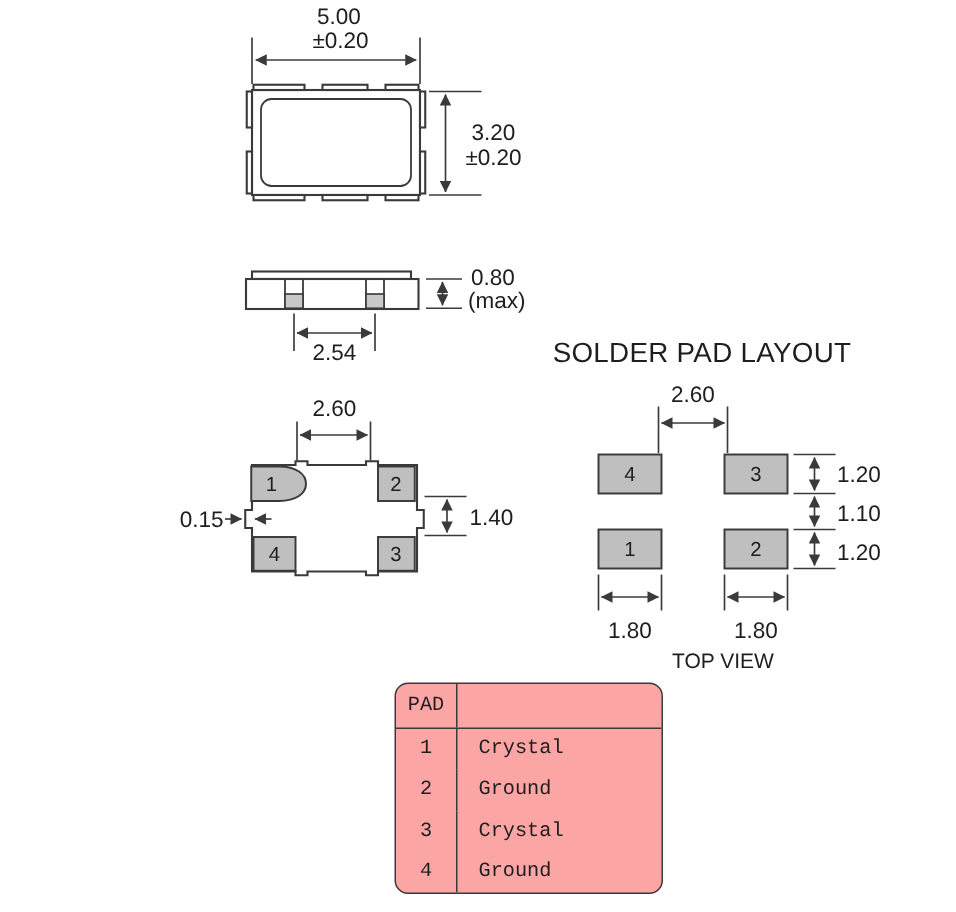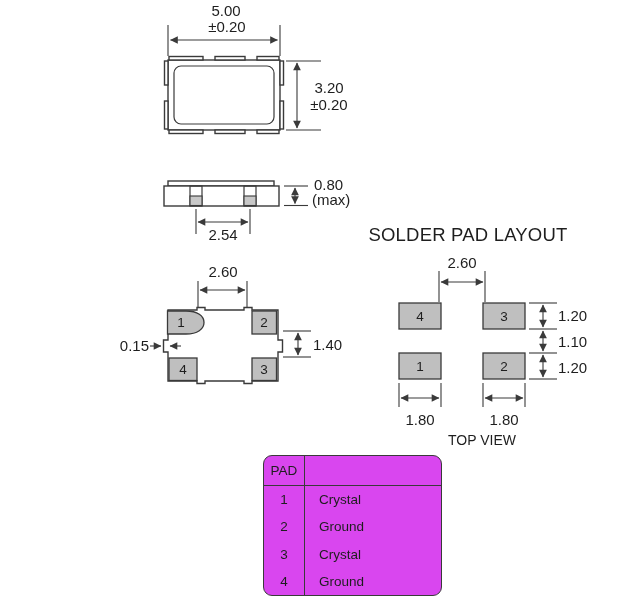--- a/index.html
+++ b/index.html
@@ -12,23 +12,23 @@
   .title{font-size:18.5px;letter-spacing:0.2px;}
   .cap{font-size:14px;}
   .mid{text-anchor:middle;}
   .end{text-anchor:end;}
   .outline{fill:#ffffff;stroke:#3a3a3a;stroke-width:1.4;}
   .thin{fill:none;stroke:#3a3a3a;stroke-width:1.2;}
   .padfill{fill:#bfbfbf;stroke:#3a3a3a;stroke-width:1.3;}
   .padlite{fill:#c8c8c8;stroke:#3a3a3a;stroke-width:1.1;}
   .dim{stroke:#3a3a3a;stroke-width:1.1;fill:none;}
   
-  .pad-table{position:absolute;left:263px;top:455px;width:179px;height:141px;background:#d946ef;
+  .pad-table{position:absolute;left:263px;top:455px;width:179px;height:141px;background:#fca5a5;
              border:1.6px solid #3a3a3a;border-radius:9px;overflow:hidden;display:flex;
-             flex-direction:column;font-size:13.5px;color:#1e1e1e;box-sizing:border-box;}
+             flex-direction:column;font-size:13.5px;color:#1e1e1e;box-sizing:border-box;font-family:Liberation Mono, monospace;}
   .pt-row{display:flex;flex:1;align-items:stretch;}
   .pt-header{flex:0 0 29px;border-bottom:1.5px solid #3a3a3a;}
   .pt-c1{width:40px;flex:0 0 40px;border-right:1.5px solid #3a3a3a;display:flex;
          align-items:center;justify-content:center;}
   .pt-c2{flex:1;display:flex;align-items:center;padding-left:14px;}
 </style>
 </head>
 <body>
 
 <div id="stage">

